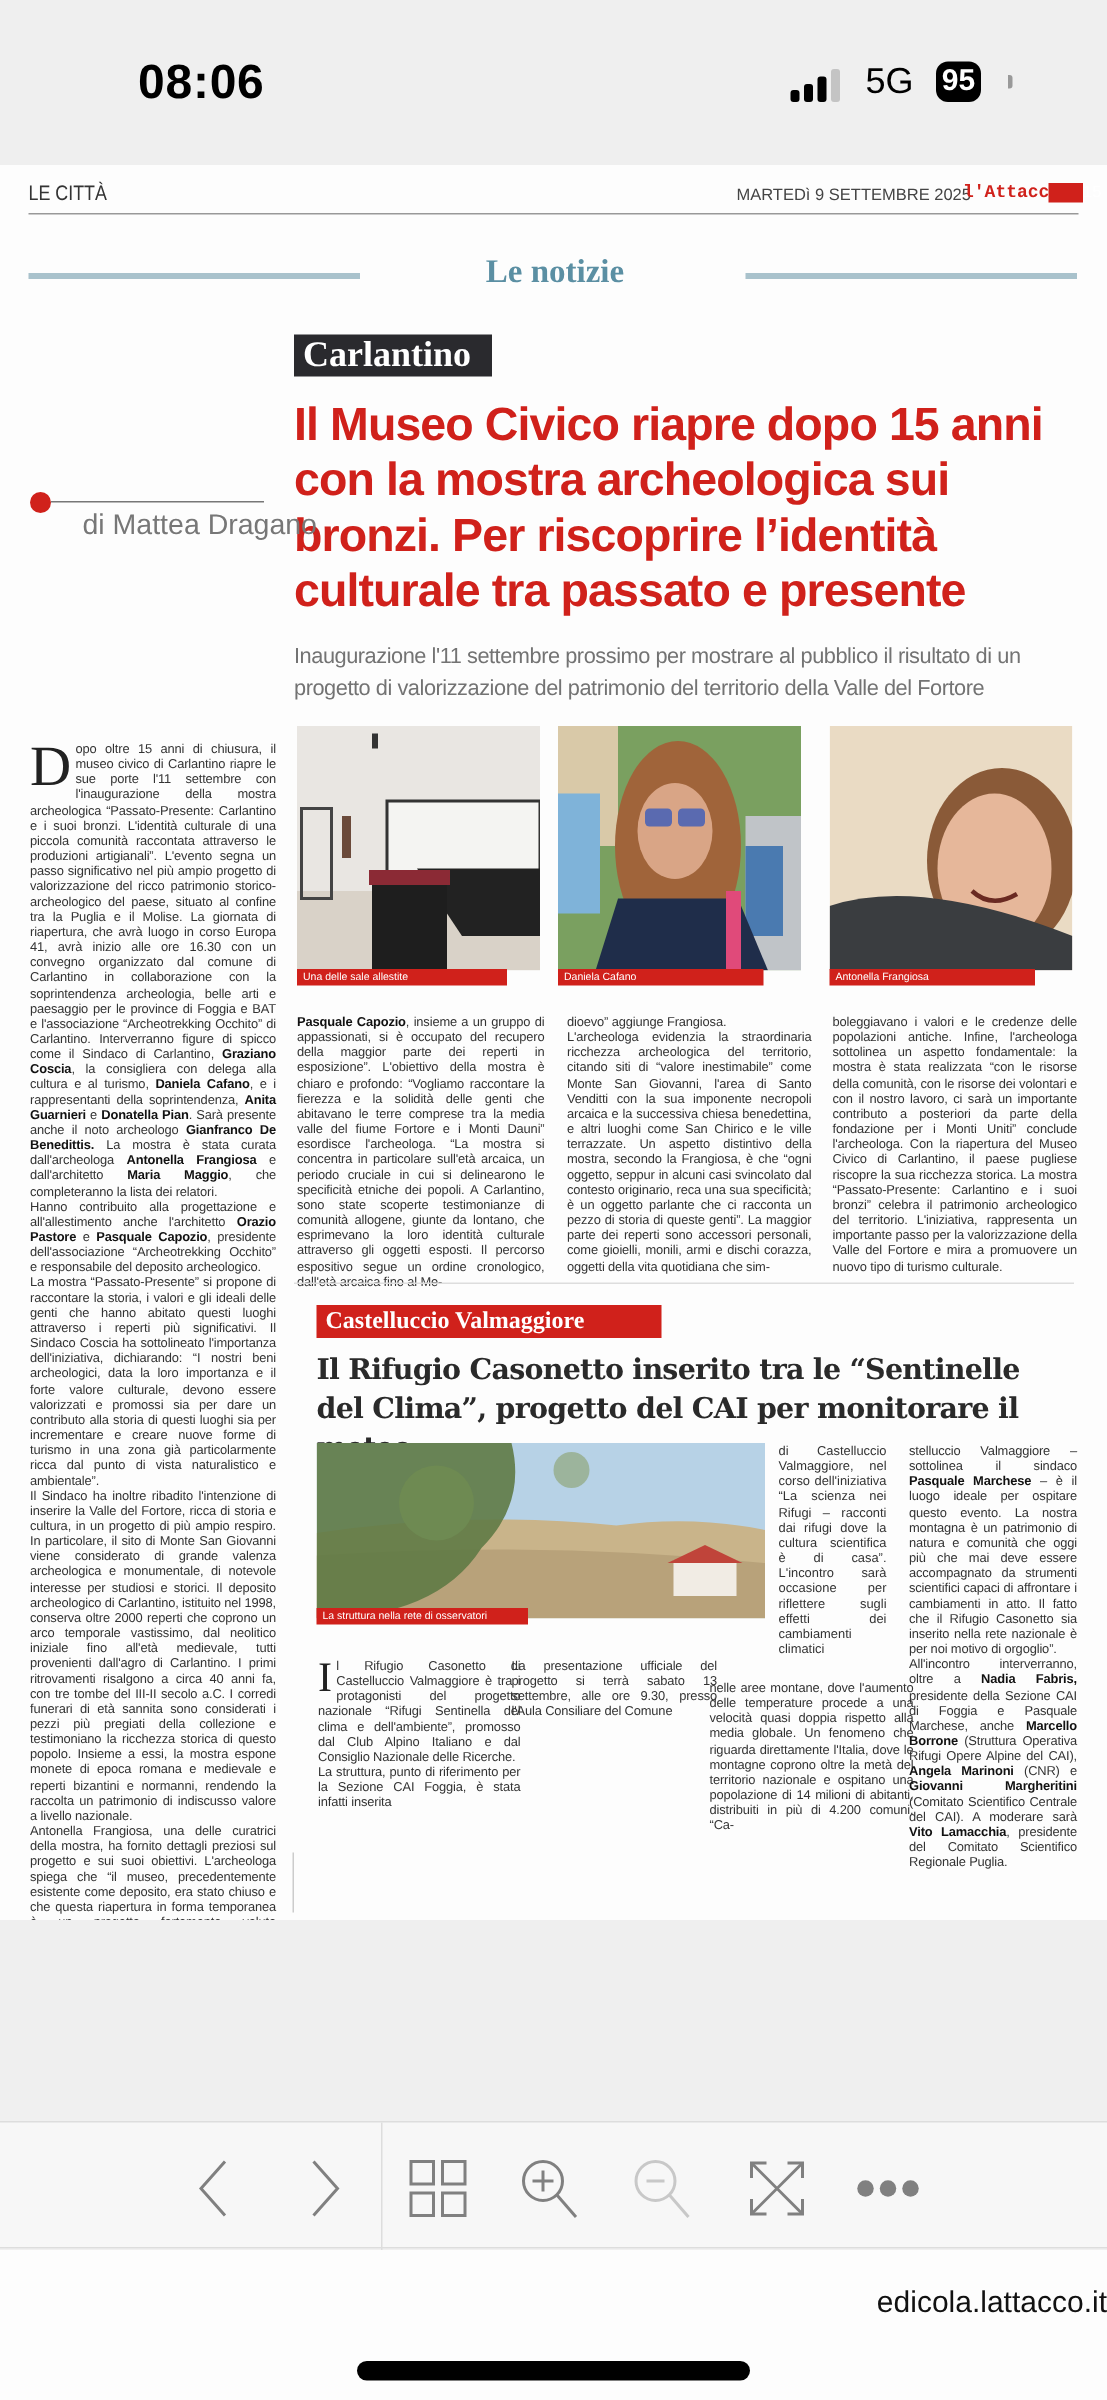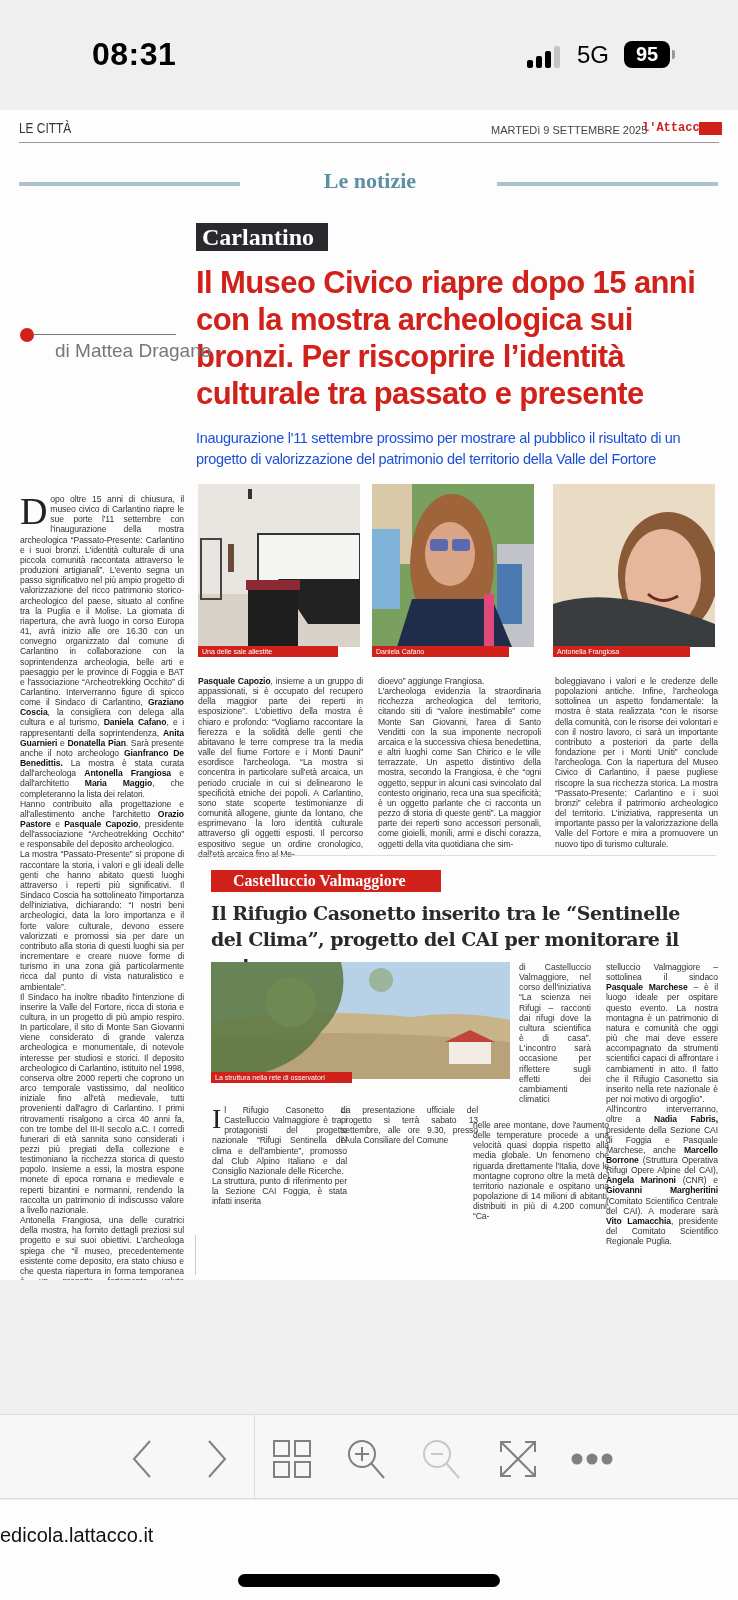--- a/index.html
+++ b/index.html
@@ -2,68 +2,68 @@
 <html><head>
 <meta charset="utf-8">
 <style>
   * { box-sizing: border-box; margin: 0; padding: 0; }
   html, body { width: 738px; height: 1600px; overflow: hidden; background: #f0f0f0; font-family: "Liberation Sans", sans-serif; }
   .status-bar { position: absolute; left: 0; top: 0; width: 738px; height: 110px; background: #efefef; }
   .time { position: absolute; left: 92px; top: 36px; font-size: 32px; font-weight: bold; color: #000; letter-spacing: 0.5px; font-family: "Liberation Sans", sans-serif; }
   .signal { position: absolute; left: 527px; top: 46px; width: 36px; height: 22px; }
   .signal span { position: absolute; bottom: 0; width: 6px; border-radius: 2px; background: #000; }
   .net { position: absolute; left: 577px; top: 41px; font-size: 24px; color: #000; }
-  .battery { position: absolute; left: 624px; top: 41px; width: 46px; height: 27px; background: #000; border-radius: 8px; color: #fff; font-weight: bold; font-size: 20px; text-align: center; line-height: 27px; }
+  .battery { position: absolute; left: 624px; top: 41px; width: 30px; height: 27px; background: #000; border-radius: 8px; color: #fff; font-weight: bold; font-size: 20px; text-align: center; line-height: 27px; }
   .battery-tip { position: absolute; left: 672px; top: 50px; width: 3px; height: 9px; background: #999; border-radius: 0 2px 2px 0; }
 
   .page { position: absolute; left: 0; top: 110px; width: 738px; height: 1170px; background: #fdfdfd; }
   .section-label { position: absolute; left: 19px; top: 10px; font-size: 14px; color: #333; font-family: "Liberation Sans", sans-serif; transform: scaleX(0.85); transform-origin: left; }
   .issue-date { position: absolute; left: 491px; top: 14px; font-size: 11px; color: #444; }
   .paper-logo { position: absolute; left: 642px; top: 11px; font-size: 12px; color: #d0211b; font-weight: bold; font-family: Liberation Mono, monospace; }
   .page-num { position: absolute; left: 699px; top: 12px; width: 19px; height: 13px; background: #d0211b; color: #fff; font-size: 11px; text-align: center; line-height: 13px; padding-left: 23px; }
   .top-rule { position: absolute; left: 19px; top: 32px; width: 700px; height: 1px; background: #999; }
   .kicker-line { position: absolute; top: 72px; height: 4px; background: #a9c2cc; }
   .kicker { position: absolute; left: 305px; top: 58px; width: 130px; text-align: center; font-family: "Liberation Serif", serif; font-size: 22px; font-weight: bold; color: #5b8fa3; }
 
   .tag-dark { position: absolute; left: 196px; top: 113px; height: 28px; padding: 0 14px 0 6px; background: #2a2a2e; color: #fff; font-family: "Liberation Serif", serif; font-weight: bold; font-size: 24px; line-height: 28px; }
   .headline { position: absolute; left: 196px; top: 154px; width: 520px; color: #d0211b; font-family: Liberation Sans, sans-serif; font-weight: bold; font-size: 31px; line-height: 37px; letter-spacing: -0.6px; }
   .byline-dot { position: absolute; left: 20px; top: 218px; width: 14px; height: 14px; border-radius: 50%; background: #d0211b; }
   .byline-rule { position: absolute; left: 34px; top: 224px; width: 142px; height: 1px; background: #777; }
   .byline { position: absolute; left: 55px; top: 230px; font-size: 19px; color: #777; }
-  .subhead { position: absolute; left: 196px; top: 318px; width: 520px; font-size: 14.5px; line-height: 21px; color: #1d4ed8; letter-spacing: -0.3px; }
+  .subhead { position: absolute; left: 196px; top: 318px; width: 520px; font-size: 14.5px; line-height: 21px; color: #737373; letter-spacing: -0.3px; }
 
   .col { position: absolute; font-size: 8.6px; line-height: 10.15px; color: #333; text-align: justify; font-family: "Liberation Sans", sans-serif; letter-spacing: -0.1px; }
   .col p { margin: 0; }
   .col b { color: #111; margin-top: 36px; }
   .dropcap { float: left; font-family: "Liberation Serif", serif; font-size: 38px; line-height: 30px; margin: 2px 3px 0 0; color: #222; }
   .dropcap-sm { float: left; font-family: "Liberation Serif", serif; font-size: 28px; line-height: 24px; margin: 2px 3px 0 0; color: #222; }
 
   .photo { position: absolute; top: 374px; width: 162px; height: 163px; overflow: hidden; }
   .caption { position: absolute; top: 536px; height: 11px; background: #d0211b; color: #fff; font-size: 7px; line-height: 11px; padding-left: 4px; }
 
   .sep { position: absolute; left: 196px; top: 745px; width: 520px; height: 1px; background: #ddd; }
-  .tag-red { position: absolute; left: 211px; top: 760px; width: 230px; height: 22px; background: #d0211b; color: #fff; font-family: "Liberation Serif", serif; font-weight: bold; font-size: 16px; line-height: 22px; padding-left: 22px; }
+  .tag-red { position: absolute; left: 211px; top: 760px; width: 230px; height: 22px; background: #d0211b; color: #fff; font-family: "Liberation Serif", serif; font-weight: bold; font-size: 16px; line-height: 22px; padding-left: 6px; }
   .headline2 { position: absolute; left: 211px; top: 790px; width: 500px; color: #2a2a2a; font-family: "DejaVu Serif", serif; font-weight: bold; font-size: 19px; line-height: 26px; letter-spacing: -0.5px; }
   .photo2 { position: absolute; left: 211px; top: 852px; width: 299px; height: 117px; overflow: hidden; }
   .caption2 { position: absolute; left: 211px; top: 962px; width: 141px; height: 11px; background: #d0211b; color: #fff; font-size: 7px; line-height: 11px; padding-left: 4px; }
   .vrule { position: absolute; left: 195px; top: 1125px; width: 1px; height: 40px; background: #ccc; }
 
   .toolbar { position: absolute; left: 0; top: 1280px; width: 738px; height: 120px; background: #efefef; }
   .nav-bar { position: absolute; left: 0; top: 1414px; width: 738px; height: 85px; background: #f7f7f7; border-top: 1px solid #ddd; border-bottom: 1px solid #ddd; }
   .nav-div { position: absolute; left: 254px; top: 0; width: 1px; height: 85px; background: #ddd; }
   .tb-btn { position: absolute; top: 22px; width: 44px; height: 44px; display: flex; align-items: center; justify-content: center; }
   .url-bar { position: absolute; left: 0; top: 1500px; width: 738px; height: 100px; background: #fdfdfd; }
-  .url { position: absolute; left: 0; top: 24px; width: 738px; text-align: left; font-size: 20px; color: #111; }
+  .url { position: absolute; left: 0; top: 24px; width: 738px; text-align: right; font-size: 20px; color: #111; }
   .home-ind { position: absolute; left: 238px; top: 74px; width: 262px; height: 13px; border-radius: 7px; background: #000; }
 </style>
 </head>
 <body>
 
 <div class="status-bar">
-  <div class="time">08:31</div>
+  <div class="time">08:06</div>
   <div class="signal">
     <span style="left:0;height:8px"></span>
     <span style="left:9px;height:12px"></span>
     <span style="left:18px;height:17px"></span>
     <span style="left:27px;height:22px;background:#c4c4c4"></span>
   </div>
   <div class="net">5G</div>
   <div class="battery">95</div>
   <div class="battery-tip"></div>
 </div>

